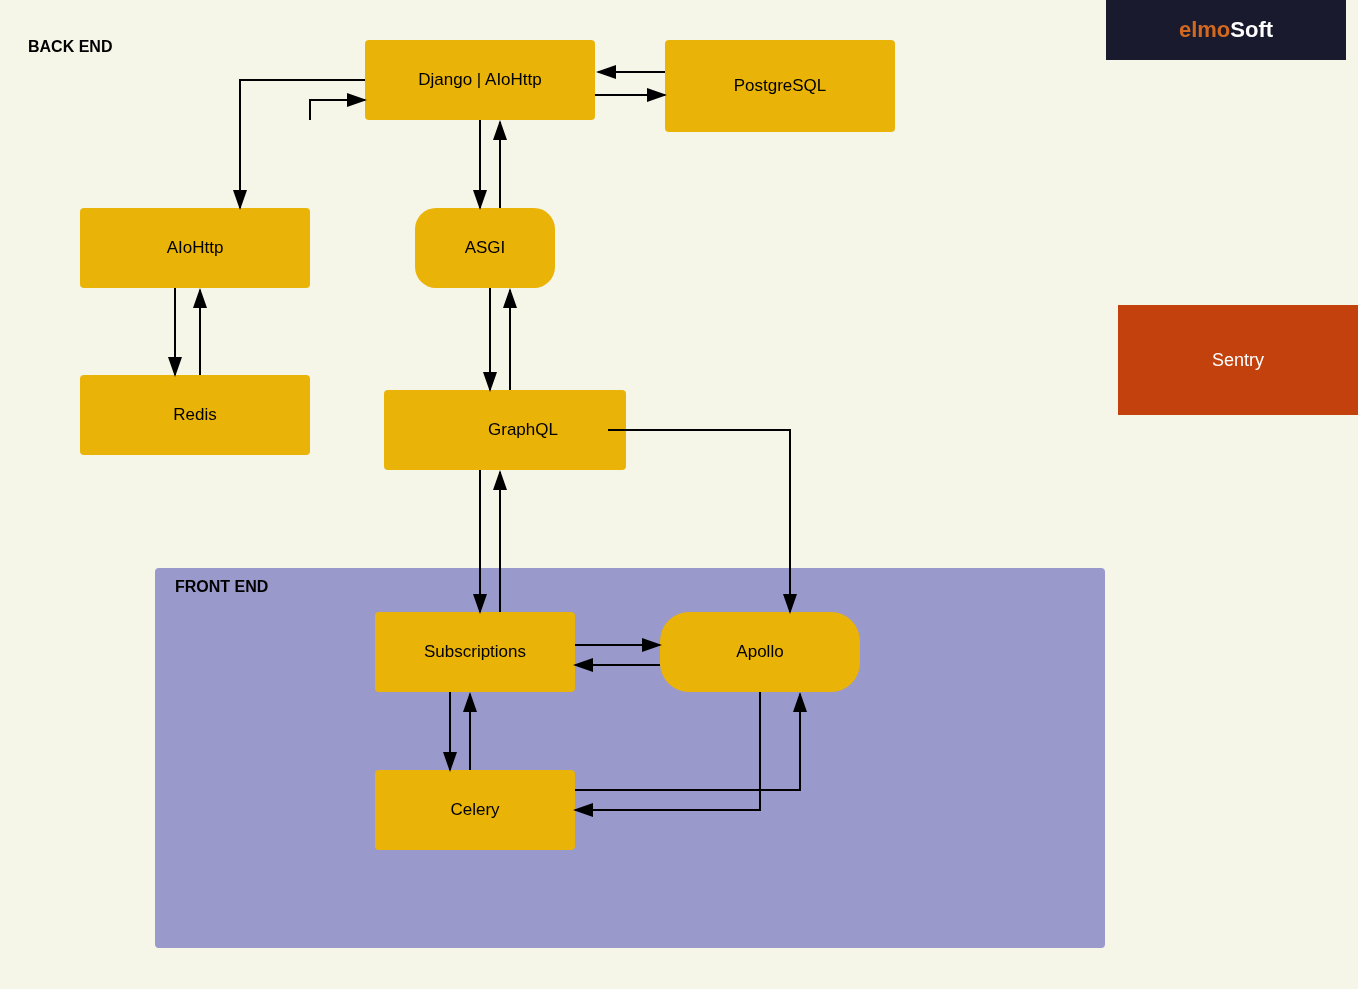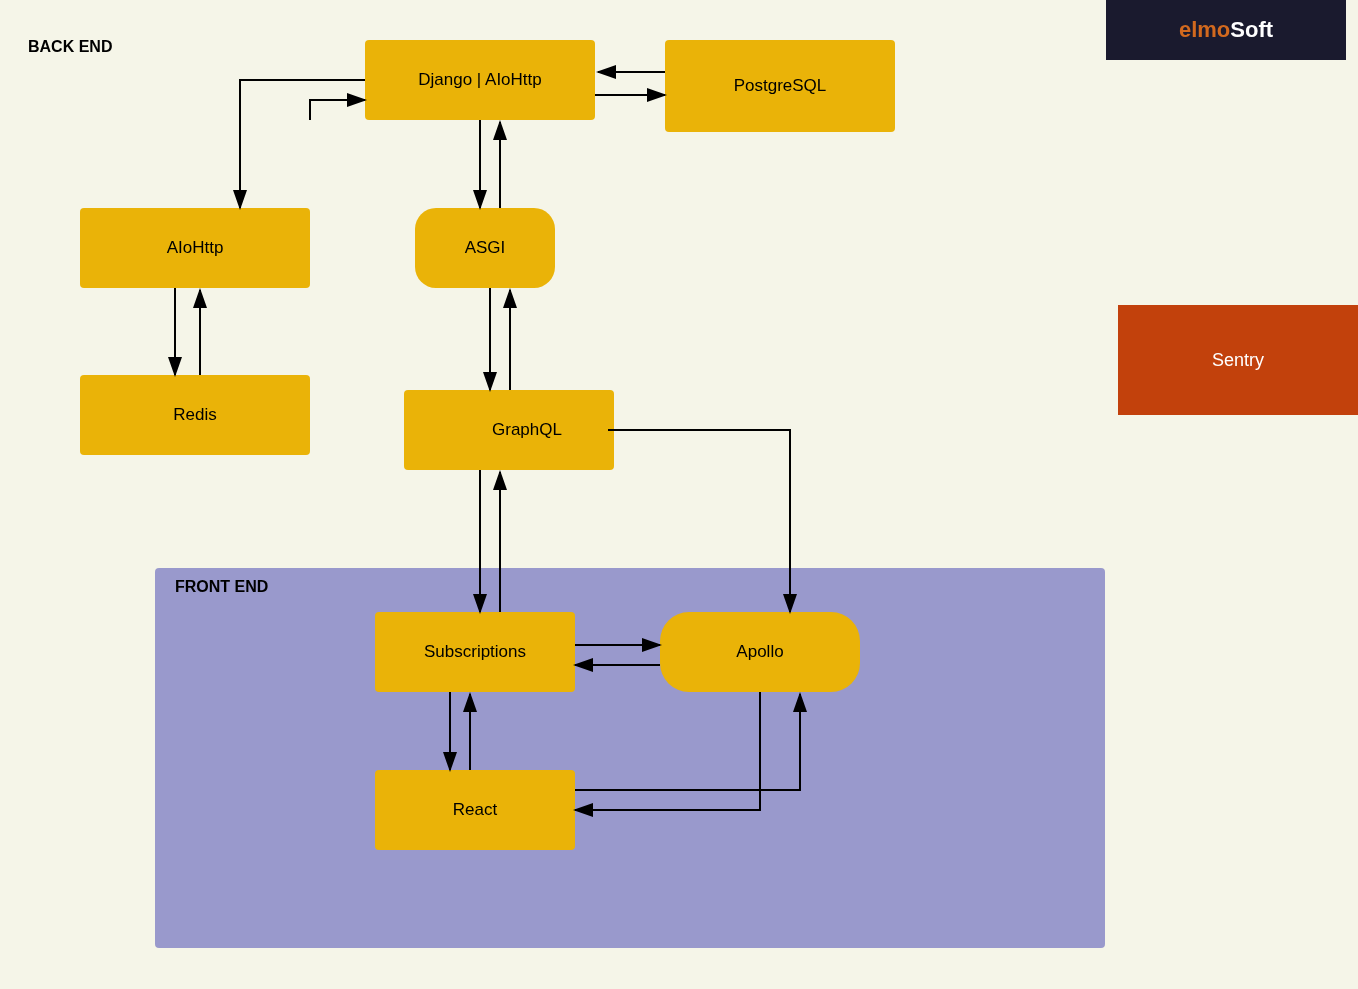--- a/index.html
+++ b/index.html
@@ -129,22 +129,22 @@
     
     #redis {
       top: 375px;
       left: 80px;
       width: 230px;
       height: 80px;
     }
     
     #graphql {
       top: 390px;
-      left: 404px;
-      width: 210px;
+      left: 384px;
+      width: 242px;
       height: 80px;
       padding-left: 36px;
     }
     
     #subscriptions {
       top: 612px;
       left: 375px;
       width: 200px;
       height: 80px;
     }
@@ -211,21 +211,21 @@
 <div class="node white-bg" id="graphql">
   <span>GraphQL</span>
 </div>
 <div class="node white-bg" id="subscriptions">
   <span>Subscriptions</span>
 </div>
 <div class="node white-bg" id="apollo">
   <span>Apollo</span>
 </div>
 <div class="node white-bg" id="react">
-  <span>React</span>
+  <span>Celery</span>
 </div>
 
 <svg id="arrows-svg">
   <defs>
     <marker id="arrowhead" markerWidth="10" markerHeight="7" refX="9" refY="3.5" orient="auto">
       <polygon points="0 0, 10 3.5, 0 7" fill="#000"></polygon>
     </marker>
     <marker id="arrowhead-start" markerWidth="10" markerHeight="7" refX="1" refY="3.5" orient="auto-start-reverse">
       <polygon points="0 0, 10 3.5, 0 7" fill="#000"></polygon>
     </marker>

